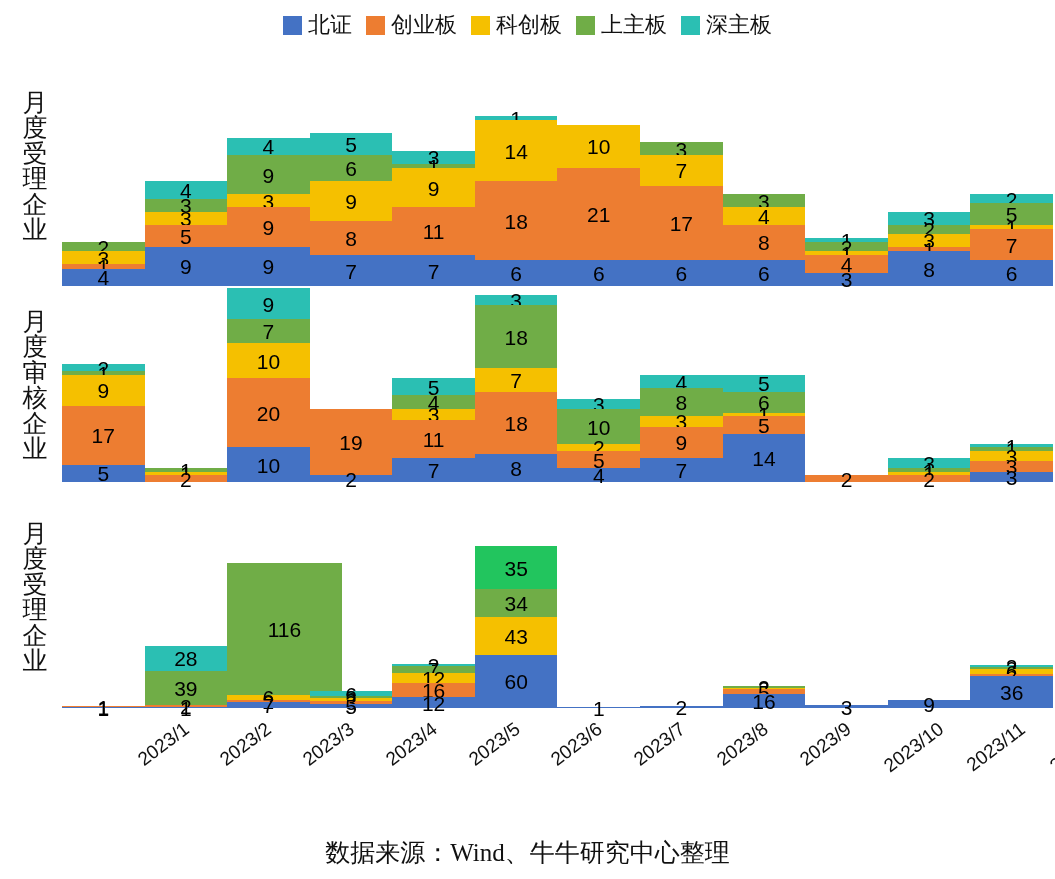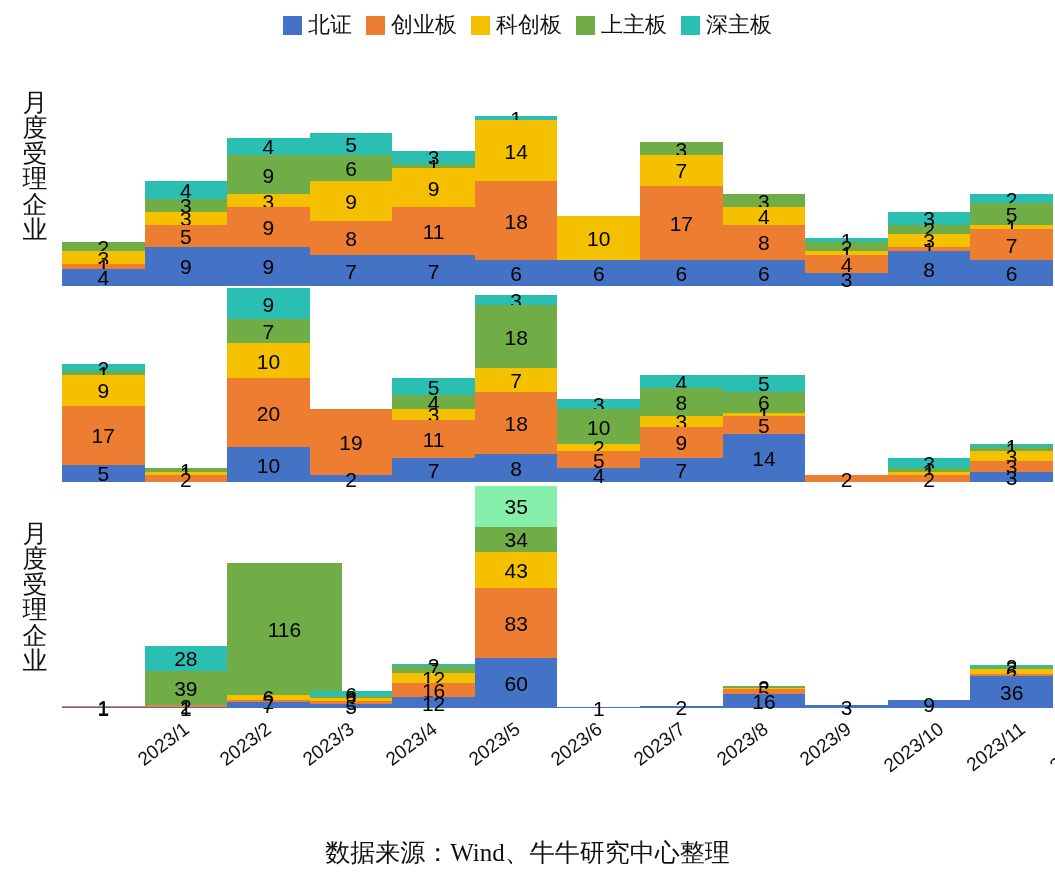--- a/index.html
+++ b/index.html
@@ -169,20 +169,23 @@
             <span class="val">18</span>
           </div>
           <div class="seg" style="background: rgb(68, 114, 196); height: 26.1818px;">
             <span class="val">6</span>
           </div>
         </div>
         <div class="barcol" style="width: 8.33333%;">
           <div class="seg" style="background: rgb(245, 192, 0); height: 43.6364px;">
             <span class="val">10</span>
           </div>
+          <div class="seg" style="background: rgb(237, 125, 49); height: 91.6364px;">
+            <span class="val">21</span>
+          </div>
           <div class="seg" style="background: rgb(68, 114, 196); height: 26.1818px;">
             <span class="val">6</span>
           </div>
         </div>
         <div class="barcol" style="width: 8.33333%;">
           <div class="seg" style="background: rgb(112, 173, 71); height: 13.0909px;">
             <span class="val">3</span>
           </div>
           <div class="seg" style="background: rgb(245, 192, 0); height: 30.5455px;">
             <span class="val">7</span>
@@ -257,20 +260,21 @@
           </div>
           <div class="seg" style="background: rgb(68, 114, 196); height: 26.1818px;">
             <span class="val">6</span>
           </div>
         </div>
       </div>
     </div>
 </div>
 
 <div class="panel" id="panel-1" style="top: 288px; height: 194px;">
+  <div class="panel-axis-label" style="height: 194px; display: flex; flex-direction: column; justify-content: center;">月度审核企业</div>
   <div class="plot">
       <div class="bars">
         <div class="barcol" style="width: 8.33333%;">
           <div class="seg" style="background: rgb(43, 191, 179); height: 6.92857px;">
             <span class="val">2</span>
           </div>
           <div class="seg" style="background: rgb(112, 173, 71); height: 3.46429px;">
             <span class="val">1</span>
           </div>
           <div class="seg" style="background: rgb(245, 192, 0); height: 31.1786px;">
@@ -512,31 +516,28 @@
             <span class="val">12</span>
           </div>
           <div class="seg" style="background: rgb(237, 125, 49); height: 14.208px;">
             <span class="val">16</span>
           </div>
           <div class="seg" style="background: rgb(68, 114, 196); height: 10.656px;">
             <span class="val">12</span>
           </div>
         </div>
         <div class="barcol" style="width: 8.33333%;">
-          <div class="seg" style="background: #86efac; height: 43px; text-decoration: underline;">
+          <div class="seg" style="background: #22c55e; height: 43px; text-decoration: underline;">
             <span class="val">35</span>
           </div>
           <div class="seg" style="background: rgb(112, 173, 71); height: 27.528px;">
             <span class="val">34</span>
           </div>
           <div class="seg" style="background: rgb(245, 192, 0); height: 38.184px;">
             <span class="val">43</span>
-          </div>
-          <div class="seg" style="background: rgb(237, 125, 49); height: 73.704px;">
-            <span class="val">83</span>
           </div>
           <div class="seg" style="background: rgb(68, 114, 196); height: 53.28px;">
             <span class="val">60</span>
           </div>
         </div>
         <div class="barcol" style="width: 8.33333%;">
           <div class="seg" style="background: rgb(68, 114, 196); height: 0.888px;">
             <span class="val">1</span>
           </div>
         </div>

